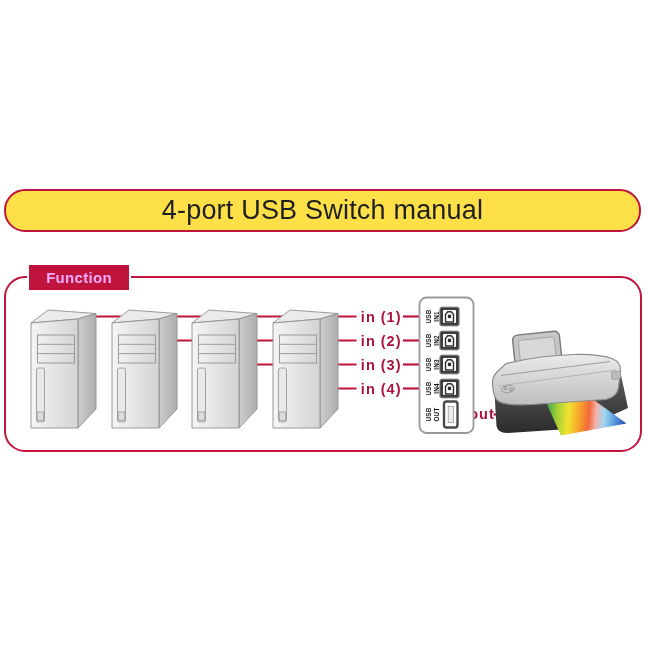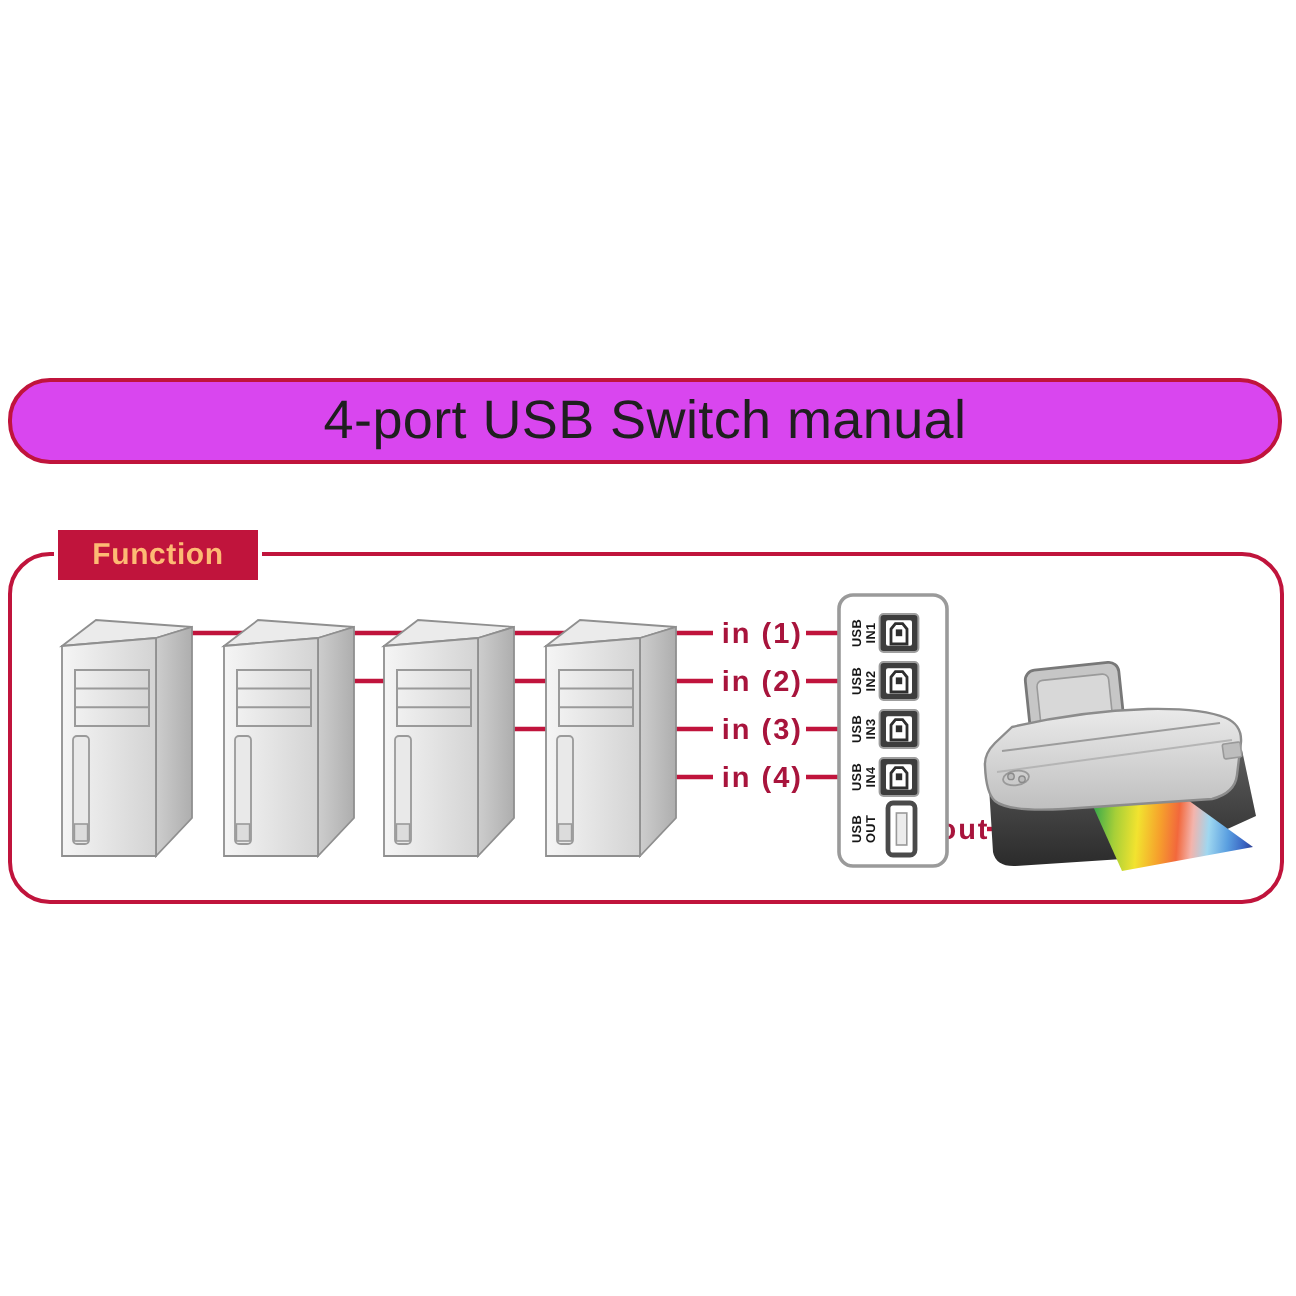--- a/index.html
+++ b/index.html
@@ -4,31 +4,31 @@
 <style>
   html,body{margin:0;padding:0;}
   body{
     width:648px;height:648px;background:#ffffff;position:relative;overflow:hidden;
     font-family:"Liberation Sans", sans-serif;
   }
   .title-box{
     position:absolute;left:4px;top:189px;width:633px;height:39px;
     border:2.5px solid #c0143c;border-radius:21px;
     display:flex;align-items:center;justify-content:center;
-    font-size:27px;color:#1f1f1f;letter-spacing:0.2px;background:#d946ef;z-index:1;
+    font-size:27px;color:#1f1f1f;letter-spacing:0.2px;background:#fde047;z-index:1;
   }
   .function-box{
     position:absolute;left:4px;top:276px;width:634px;height:172px;
     border:2.5px solid #c0143c;border-radius:21px;background:transparent;z-index:1;
   }
   .function-tag{
     position:absolute;left:27px;top:263px;width:100px;height:25px;
     background:#c0143c;border:2px solid #ffffff;box-sizing:content-box;
     display:flex;align-items:center;justify-content:center;
-    color:#fdba74;font-weight:bold;font-size:15px;letter-spacing:0.3px;z-index:3;
+    color:#f0abfc;font-weight:bold;font-size:15px;letter-spacing:0.3px;z-index:3;
   }
   svg.diagram{position:absolute;left:0;top:0;z-index:2;}
   .in-label{font-size:14.5px;font-weight:bold;fill:#a8143c;letter-spacing:1px;}
   .port-label{font-size:6.4px;font-weight:bold;fill:#161616;letter-spacing:0.2px;}
 </style>
 </head>
 <body>
 
 <div class="title-box">
   <span>4-port USB Switch manual</span>

